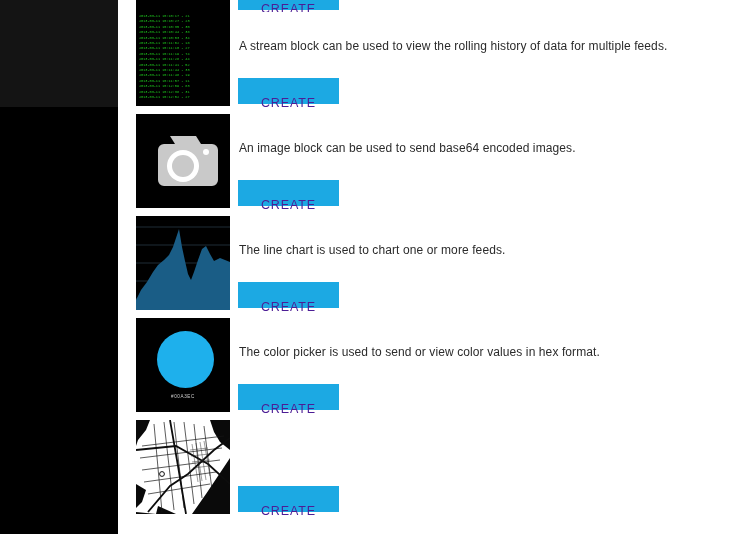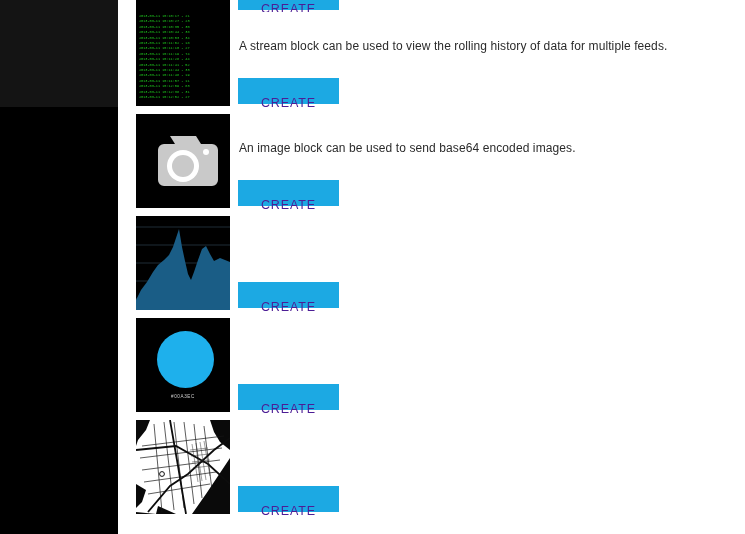--- a/index.html
+++ b/index.html
@@ -198,28 +198,30 @@
             <line x1="0" y1="11" x2="94" y2="11"></line>
             <line x1="0" y1="29" x2="94" y2="29"></line>
             <line x1="0" y1="47" x2="94" y2="47"></line>
             <line x1="0" y1="65" x2="94" y2="65"></line>
             <line x1="0" y1="83" x2="94" y2="83"></line>
           </g>
           <path d="M0,94 L0,84 L5,74 L11,66 L17,56 L22,49 L28,44 L33,39 L37,31 L40,22 L43,13 L46,31 L49,45 L52,58 L55,64 L58,56 L62,44 L66,33 L70,30 L74,38 L78,45 L84,42 L89,44 L94,46 L94,94 Z" fill="#1a5d86"></path>
         </svg>
       </div>
     </div>
+    <div class="desc">The line chart is used to chart one or more feeds.</div>
     <button class="create-btn">CREATE</button>
   </div>
 
   <div class="block-row">
     <div class="thumb">
       <div class="swatch"></div>
       <div class="swatch-hex">#00A3EC</div>
     </div>
+    <div class="desc">The color picker is used to send or view color values in hex format.</div>
     <button class="create-btn">CREATE</button>
   </div>
 
   <div class="block-row">
     <div class="thumb">
       <div class="map-wrap">
         <svg width="94" height="94" viewBox="0 0 94 94" aria-hidden="true">
           <rect x="0" y="0" width="94" height="94" fill="#ffffff"></rect>
 
           <path d="M0,0 L14,0 L10,10 L2,20 L0,26 Z" fill="#0a0a0a"></path>

